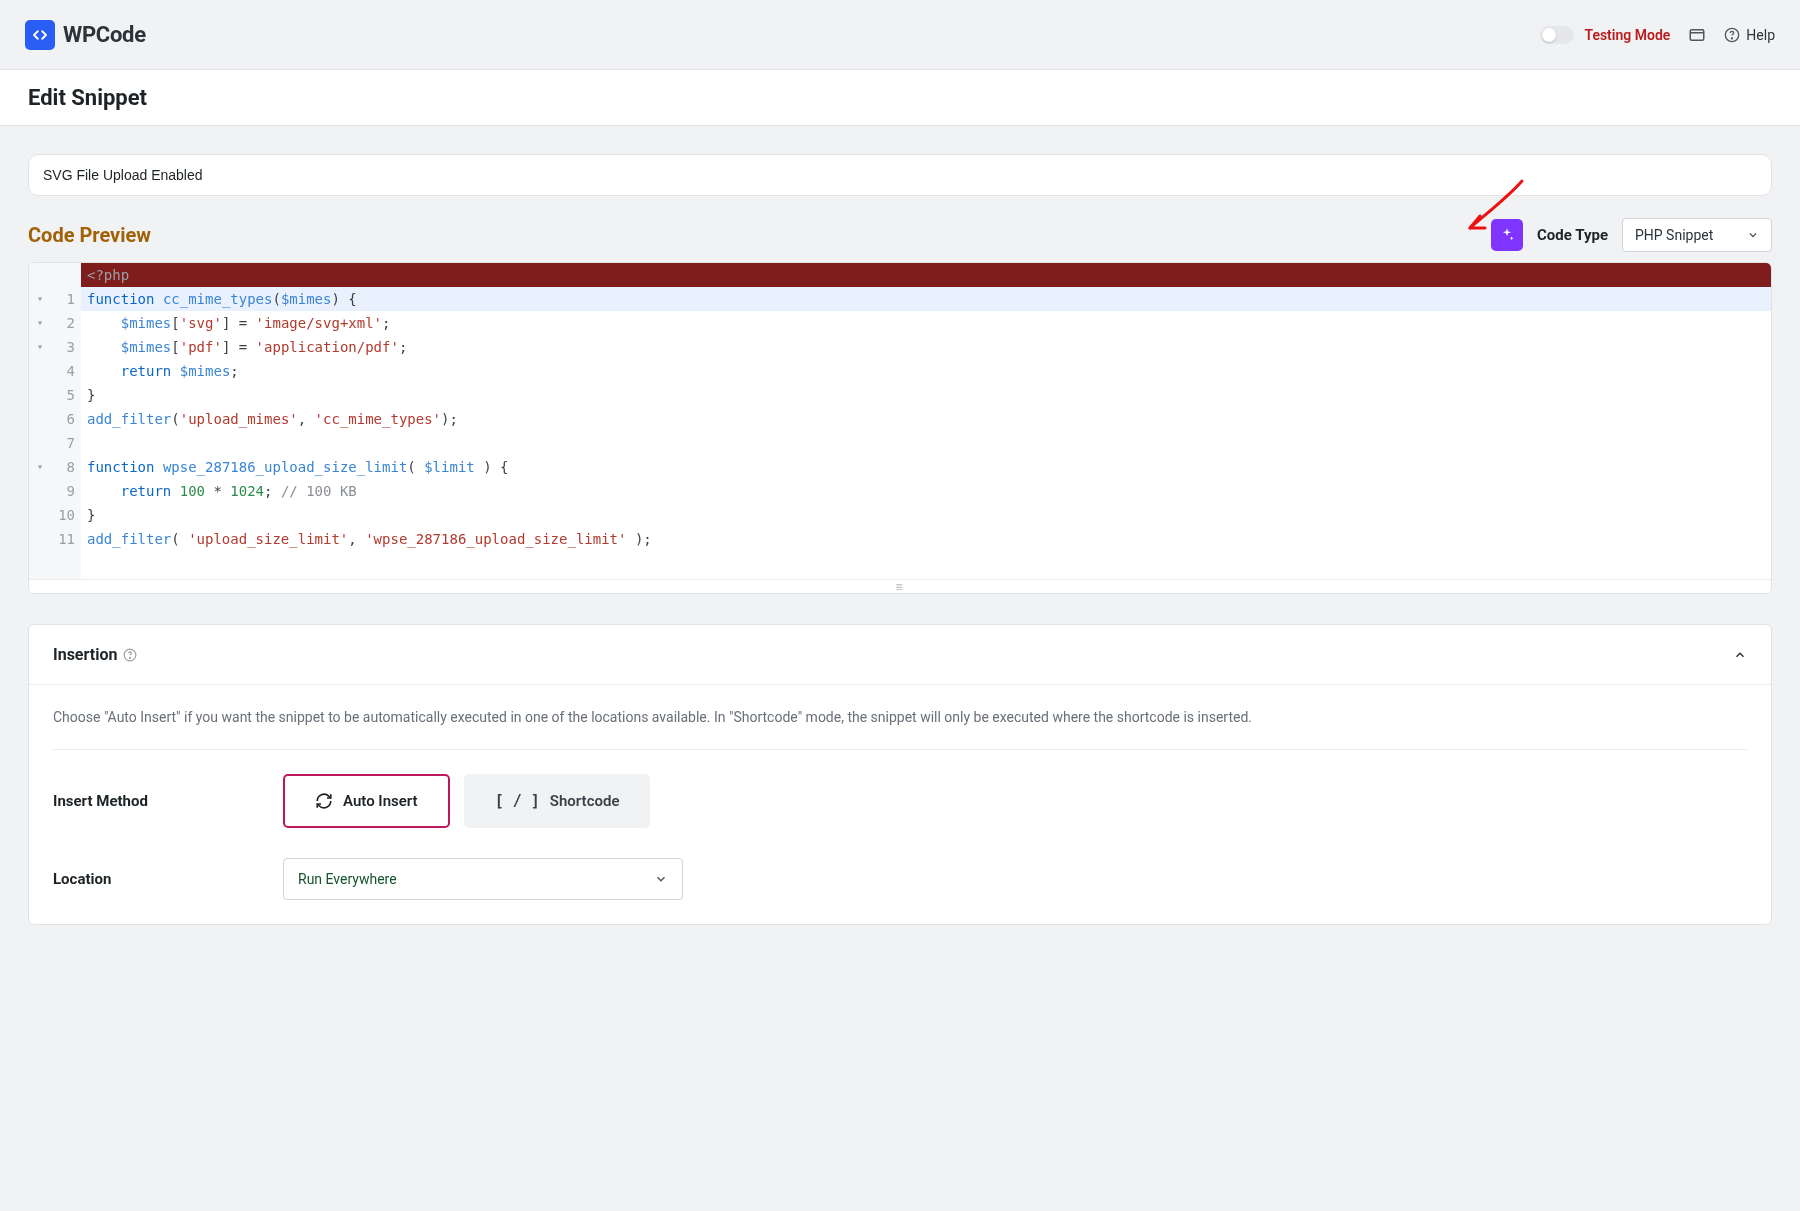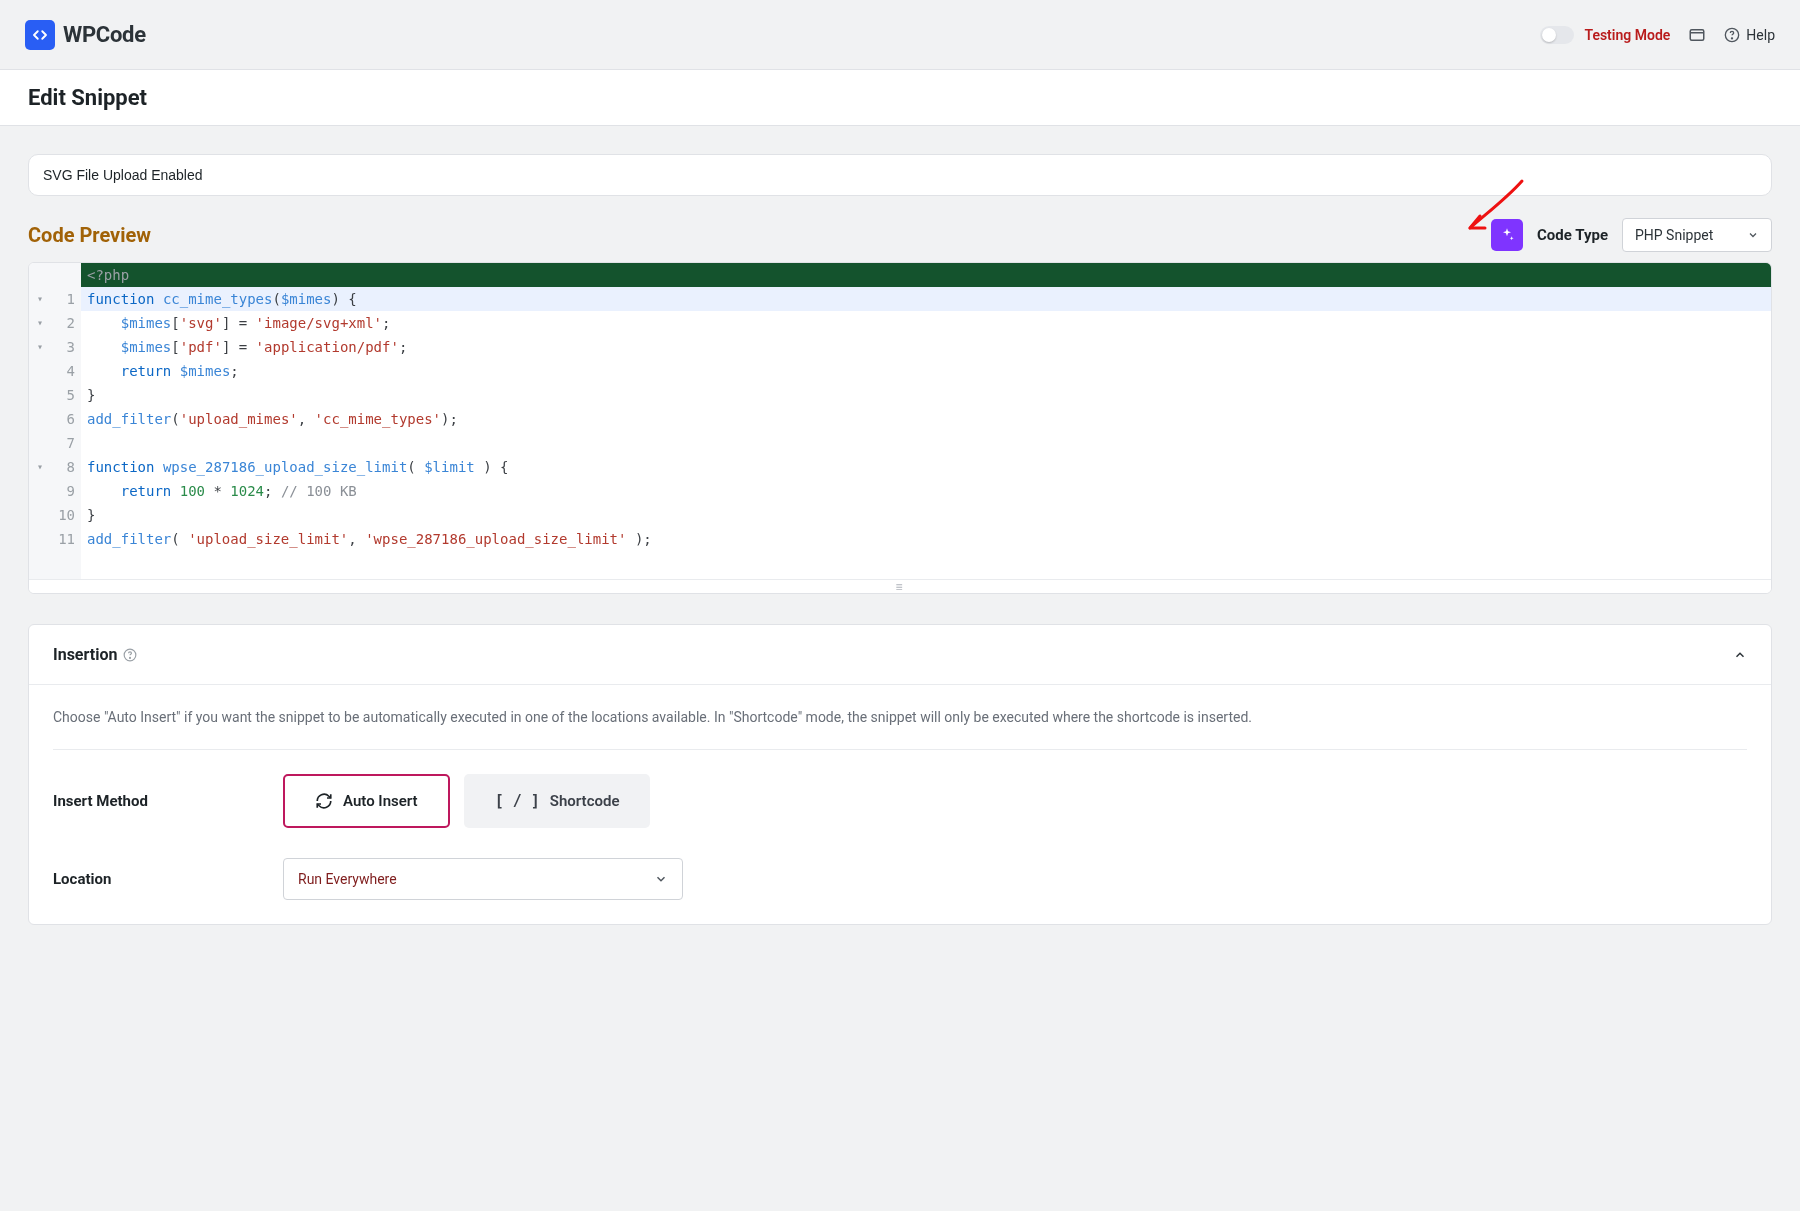--- a/index.html
+++ b/index.html
@@ -32,21 +32,21 @@
 .codetype-label { font-size:15px; font-weight:700; color:#1d2327;}
 .codetype-select { display:flex; align-items:center; justify-content:space-between; gap:16px; background:#fff; border:1px solid #d0d3d8; border-radius:4px; padding:8px 12px; font-size:14px; color:#2c3338; cursor:pointer; min-width:150px;}
 .editor { background:#fff; border:1px solid #e0e2e6; border-radius:6px; overflow:hidden; }
 .editor-body { display:flex; font-family: SFMono-Regular, Menlo, Monaco, Consolas, monospace; font-size:14px; line-height:24px; position:relative;}
 .fold-col { width:22px; background:#f6f7f9; text-align:center; color:#9aa0a6; user-select:none; padding-top:24px;}
 .fold-col .fold { height:24px; font-size:10px;}
 .ln-col { width:30px; background:#f6f7f9; text-align:right; color:#9aa0a6; padding:0 6px 0 0; padding-top:24px; user-select:none;}
 .ln-col .ln { height:24px;}
 .code-col { flex:1; background:#fff; padding-bottom:28px;}
 .code-line { height:24px; white-space:pre; padding-left:6px;}
-.code-line.php-open { background:#14532d; color:#9aa0a6;}
+.code-line.php-open { background:#7f1d1d; color:#9aa0a6;}
 .hl { background:#eaf1fe;}
 .kw { color:#0b67c5;}
 .fn { color:#3a85d6;}
 .var { color:#3a85d6;}
 .str { color:#b23a2e;}
 .num { color:#2a8b4a;}
 .pun { color:#3b3f44;}
 .cmt { color:#8a8f96;}
 .drag-handle { height:14px; background:#fff; border-top:1px solid #e9ebee; display:flex; align-items:center; justify-content:center; color:#b0b4bb; font-size:12px; letter-spacing:2px; cursor:ns-resize;}
 .panel { background:#fff; border:1px solid #e0e2e6; border-radius:6px; margin-top:30px;}
@@ -54,21 +54,21 @@
 .panel-title { font-size:16px; font-weight:700; color:#1d2327; display:flex; align-items:center; gap:6px;}
 .panel-body { padding:24px;}
 .panel-desc { color:#696f78; font-size:14px; border-bottom:1px solid #e9ebee; padding-bottom:24px; margin-bottom:24px;}
 .field-row { display:flex; align-items:center; }
 .field-label { width:230px; font-size:15px; font-weight:700; color:#1d2327;}
 .method-btns { display:flex; gap:14px;}
 .method-btn { display:flex; align-items:center; gap:10px; padding:16px 30px; border-radius:5px; font-size:15px; font-weight:600; cursor:pointer;}
 .method-btn.selected { border:2px solid #be185d; background:#fff; color:#1d2327;}
 .method-btn.unselected { border:1px solid transparent; background:#f1f2f4; color:#3c4149;}
 .field-row + .field-row { margin-top:30px;}
-.loc-select { display:flex; align-items:center; justify-content:space-between; background:#fff; border:1px solid #d0d3d8; border-radius:4px; padding:12px 14px; font-size:14px; color:#7f1d1d; width:400px; cursor:pointer;}
+.loc-select { display:flex; align-items:center; justify-content:space-between; background:#fff; border:1px solid #d0d3d8; border-radius:4px; padding:12px 14px; font-size:14px; color:#14532d; width:400px; cursor:pointer;}
 svg { display:block; }
 </style>
 </head>
 <body>
 
 <div class="topbar">
   <div class="brand">
     <div class="brand-logo">
       <svg width="18" height="18" viewBox="0 0 24 24" fill="none">
           <path d="M9 7L4 12L9 17" stroke="#fff" stroke-width="2.5" stroke-linecap="round" stroke-linejoin="round"></path>

